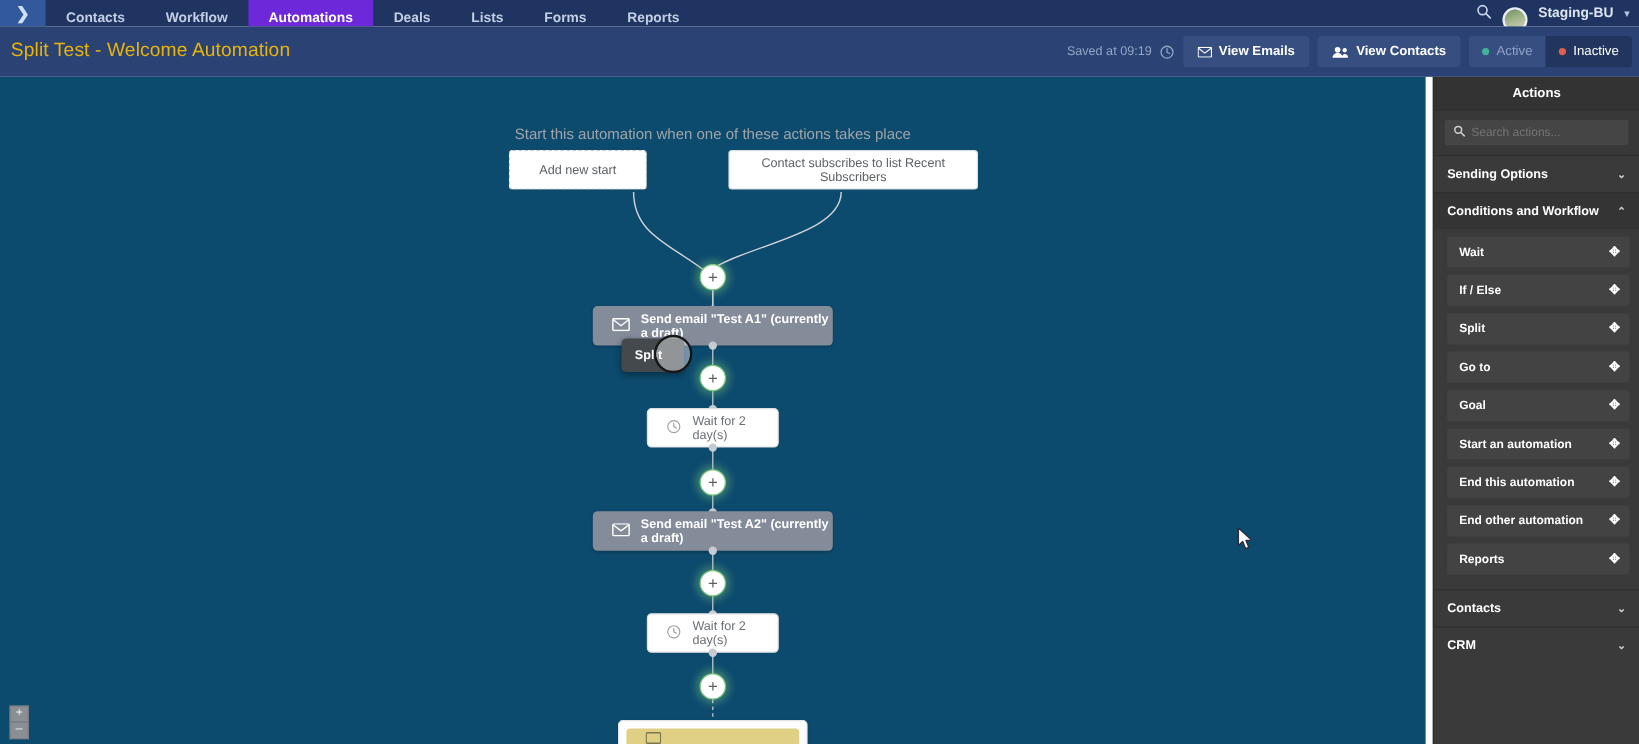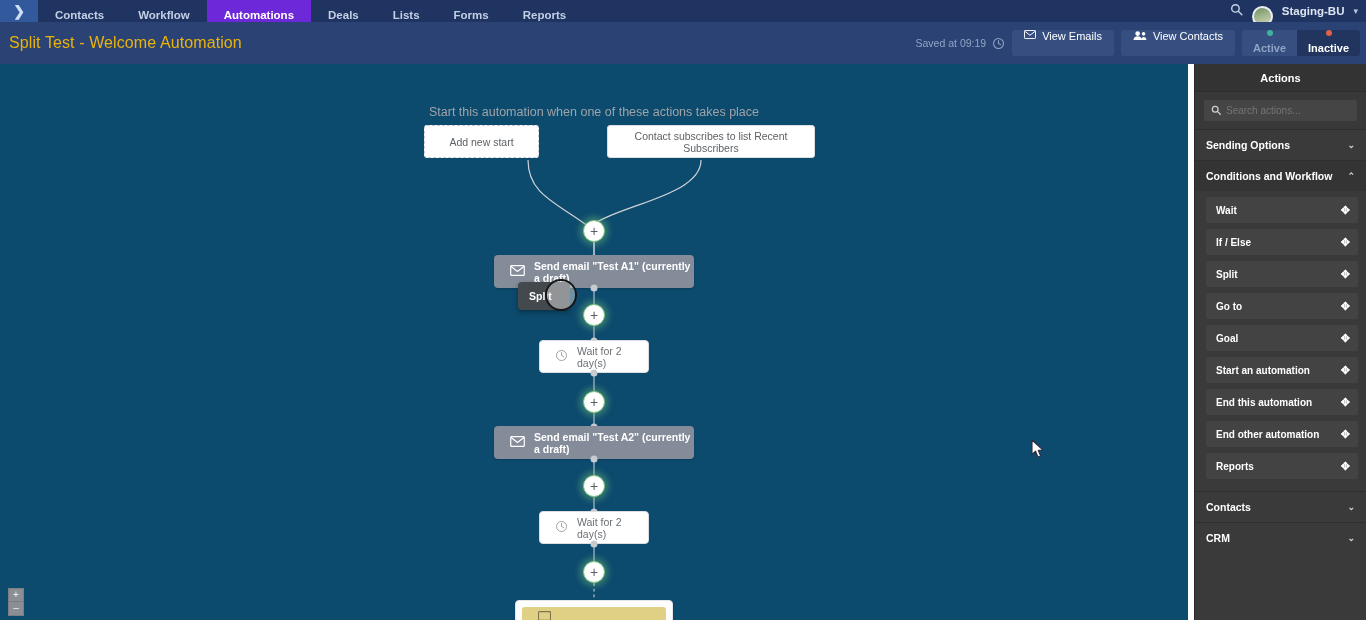--- a/index.html
+++ b/index.html
@@ -50,29 +50,29 @@
     padding:0 6px 0 9px;
   }
   .auto-title {
     color:#eab308; font-size:16px; font-weight:normal; letter-spacing:.1px;
   }
   .sub-right { margin-left:auto; display:flex; align-items:center; gap:7px; }
   .saved-txt { color:#93a4c4; font-size:10.5px; white-space:nowrap; }
   .clock-ic { color:#93a4c4; font-size:13px; margin-left:-1px; display:flex; }
   .hbtn {
     background:#364f80; border-radius:3px; height:26px;
-    display:flex; gap:6px; padding:0 12px;
-    color:#ffffff; font-size:11px; font-weight:normal; white-space:nowrap;
+    display:flex; align-items:center; gap:6px; padding:0 12px;
+    color:#ffffff; font-size:11px; font-weight:bold; white-space:nowrap;
     cursor:pointer;
   }
   .hbtn svg { display:block; }
   .toggle-wrap { display:flex; height:26px; border-radius:3px; overflow:hidden; }
   .tg {
     display:flex; align-items:center; gap:6px; padding:0 11px;
-    font-size:11px; font-weight:bold; cursor:pointer; white-space:nowrap;flex-direction:column;
+    font-size:11px; font-weight:normal; cursor:pointer; white-space:nowrap;
   }
   .tg.off { background:#364f80; color:#8fa3c6; }
   .tg.on  { background:#22355e; color:#ffffff; }
   .dot { width:6px; height:6px; border-radius:50%; display:block; }
 
   
   .canvas {
     position:absolute; top:64px; left:0; width:1188px; height:556px;
     background:#0c4a6e; overflow:hidden;
   }

